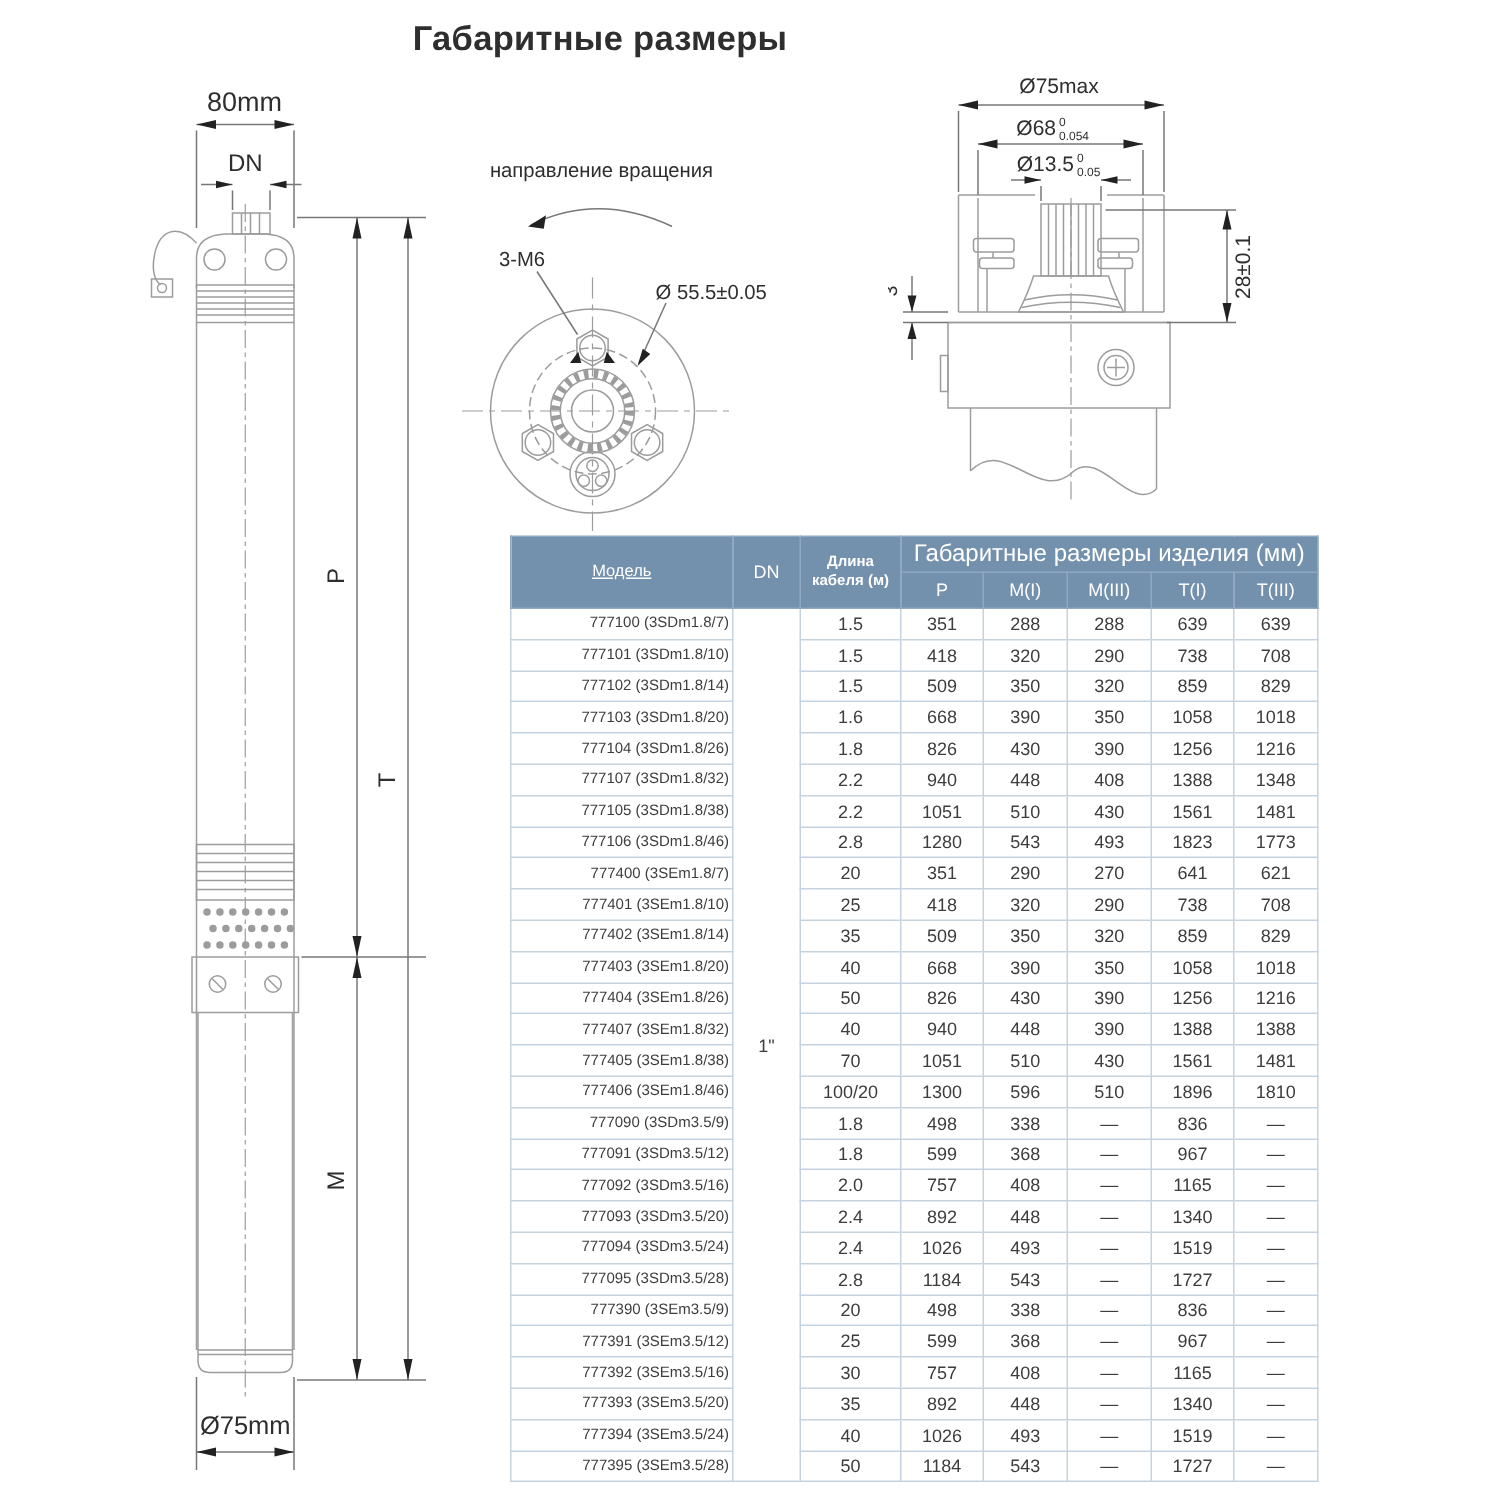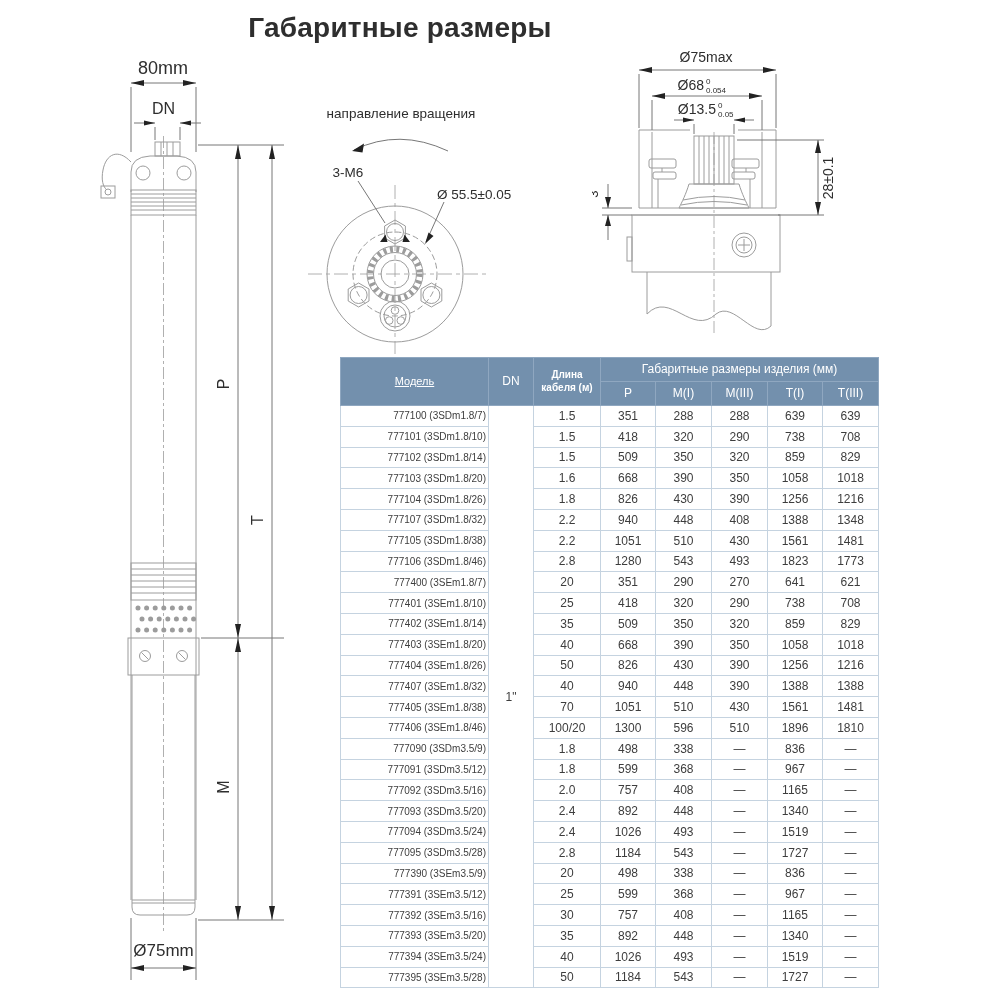--- a/index.html
+++ b/index.html
@@ -1,34 +1,34 @@
 <!DOCTYPE html>
 <html><head>
 <meta charset="utf-8">
 <style>
   html,body{margin:0;padding:0;background:#fff;}
   .page{position:relative;width:1000px;height:1000px;background:#ffffff;overflow:hidden;
         font-family:"Liberation Sans",sans-serif;color:#3d3d3d;}
   .title{position:absolute;top:12px;left:0;width:800px;text-align:center;
-         font-size:28px;font-weight:700;color:#2e2e2e;letter-spacing:.2px;}
+         font-size:23px;font-weight:700;color:#2e2e2e;letter-spacing:.2px;}
   .drawing{position:absolute;}
   .d-side{left:88px;top:50px;}
   .d-top{left:296px;top:62px;margin-top:39px;}
   .d-motor{left:592px;top:42px;}
   svg{display:block;}
   svg text{font-family:"Liberation Sans",sans-serif;fill:#2e2e2e;}
   
   .tbl-wrap{position:absolute;left:340px;top:357px;width:538px;}
   table{border-collapse:collapse;table-layout:fixed;width:538px;font-size:12px;}
   thead th{background:#7390ad;color:#ffffff;font-weight:400;border:1px solid #8fa7c0;
            padding:0;line-height:1.25;}
   th.h-model{font-size:11px;text-decoration:underline;}
   th.h-dn{font-size:12px;}
   th.h-cable{font-size:10px;font-weight:bold;}
-  th.h-group{font-size:12px;height:23px;}
+  th.h-group{font-size:16px;height:23px;}
   th.h-sub{font-size:12px;height:23px;}
   tbody td{border:1px solid #c5d3e0;text-align:center;vertical-align:middle;
            height:19.8px;padding:0 2px;color:#3d3d3d;background:#fff;
            white-space:nowrap;overflow:hidden;}
   tbody td.model{font-size:10px;text-align:right;}
   tbody td.dn-cell{font-size:12px;}
 </style>
 </head>
 <body>
 

